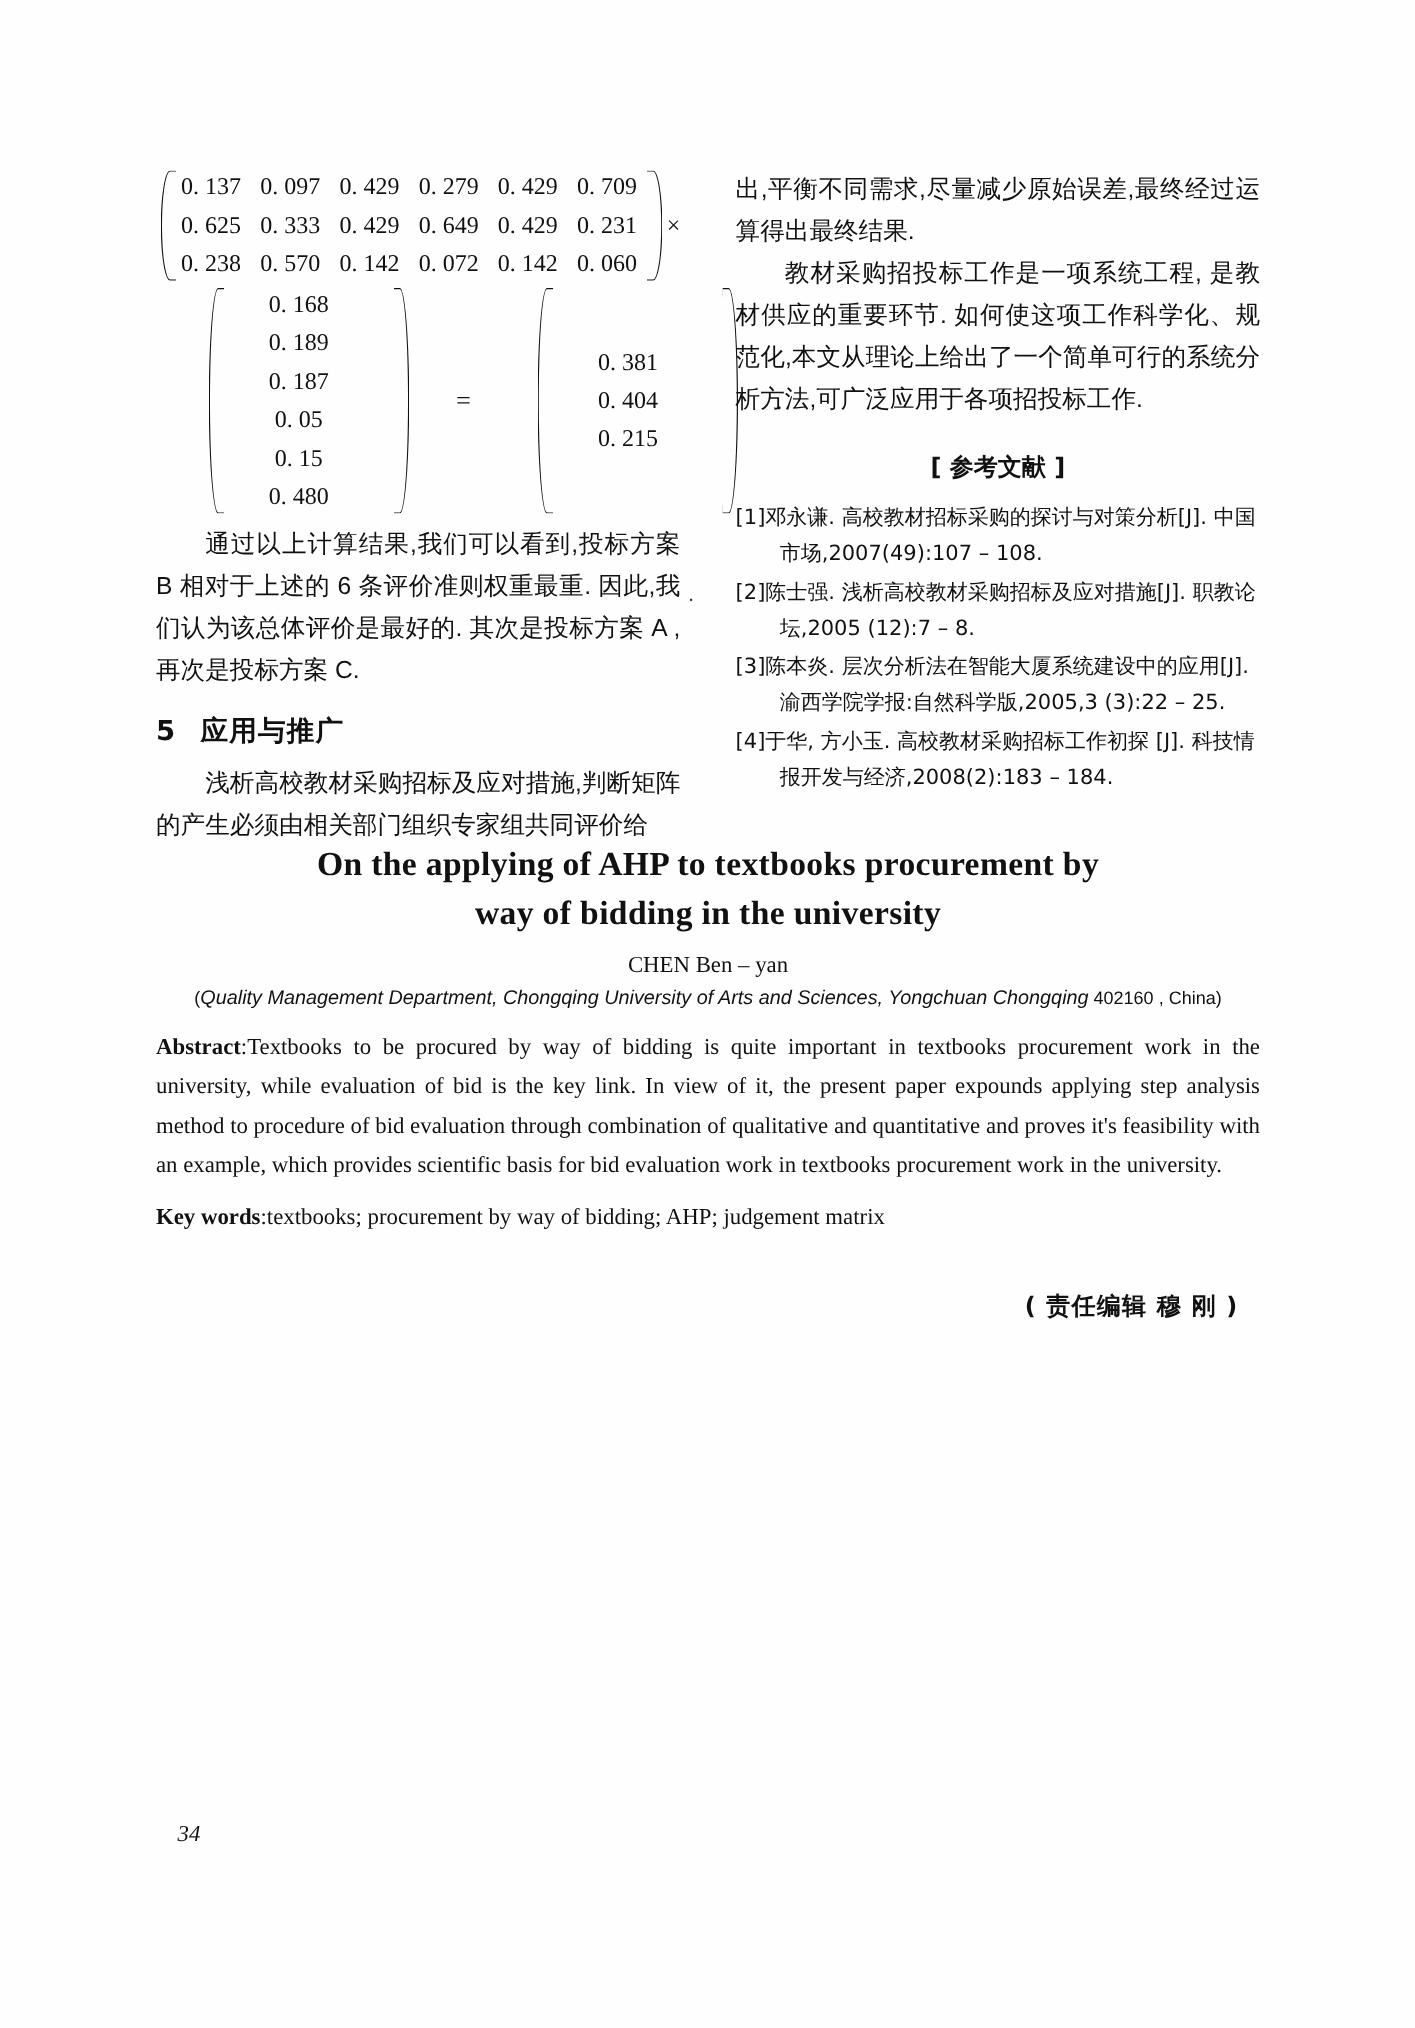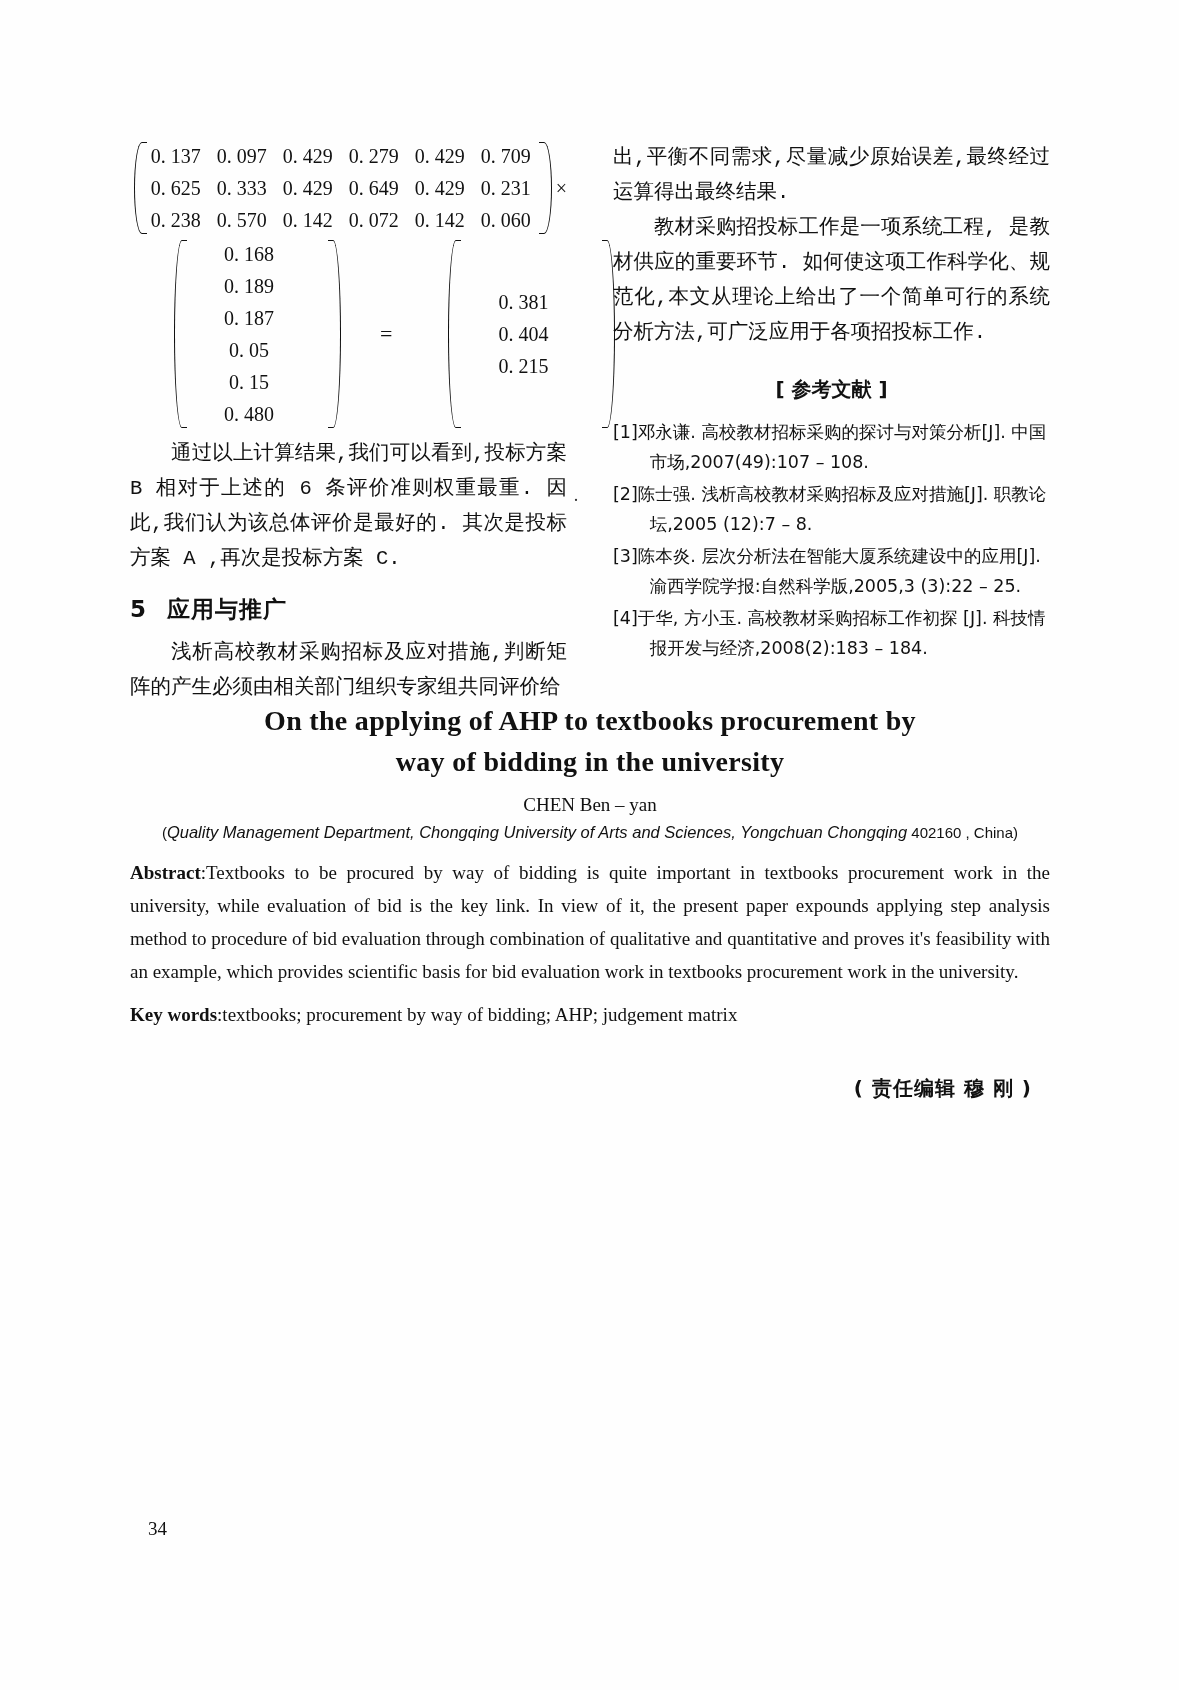--- a/index.html
+++ b/index.html
@@ -15,21 +15,21 @@
 
   
   .columns{
     position:absolute;
     left:130px; top:140px; width:920px;
     display:flex; gap:46px;
   }
   .col{width:437px;}
 
   .cn{
-    font-family:Liberation Mono, monospace;
+    font-family:Liberation Sans, sans-serif;
     font-size:20.5px;
     line-height:35px;
     text-align:justify;
     text-justify:inter-ideograph;
   }
   .cn p{margin:0;}
   .indent{text-indent:2em;}
 
   
   .matrix-block{margin-bottom:6px;}
@@ -146,20 +146,21 @@
     font-family:"DejaVu Sans","Liberation Sans",sans-serif;
     font-weight:bold;
     font-size:20px;
     letter-spacing:1px;
   }
   .folio{
     position:absolute;
     left:148px;bottom:150px;
     font-size:19px;
     font-family:"Liberation Serif","DejaVu Serif",serif;
+    font-style:italic;
   }
   .middot{
     position:absolute;
     left:573px;top:490px;
     font-size:18px;color:#333;
   }
 </style>
 </head>
 <body>
 

